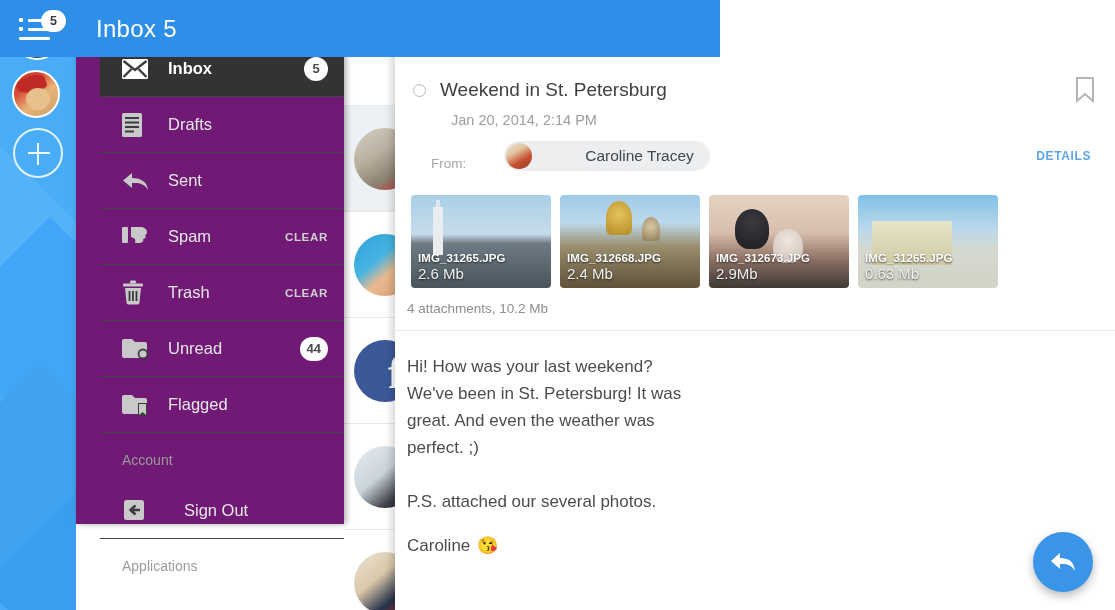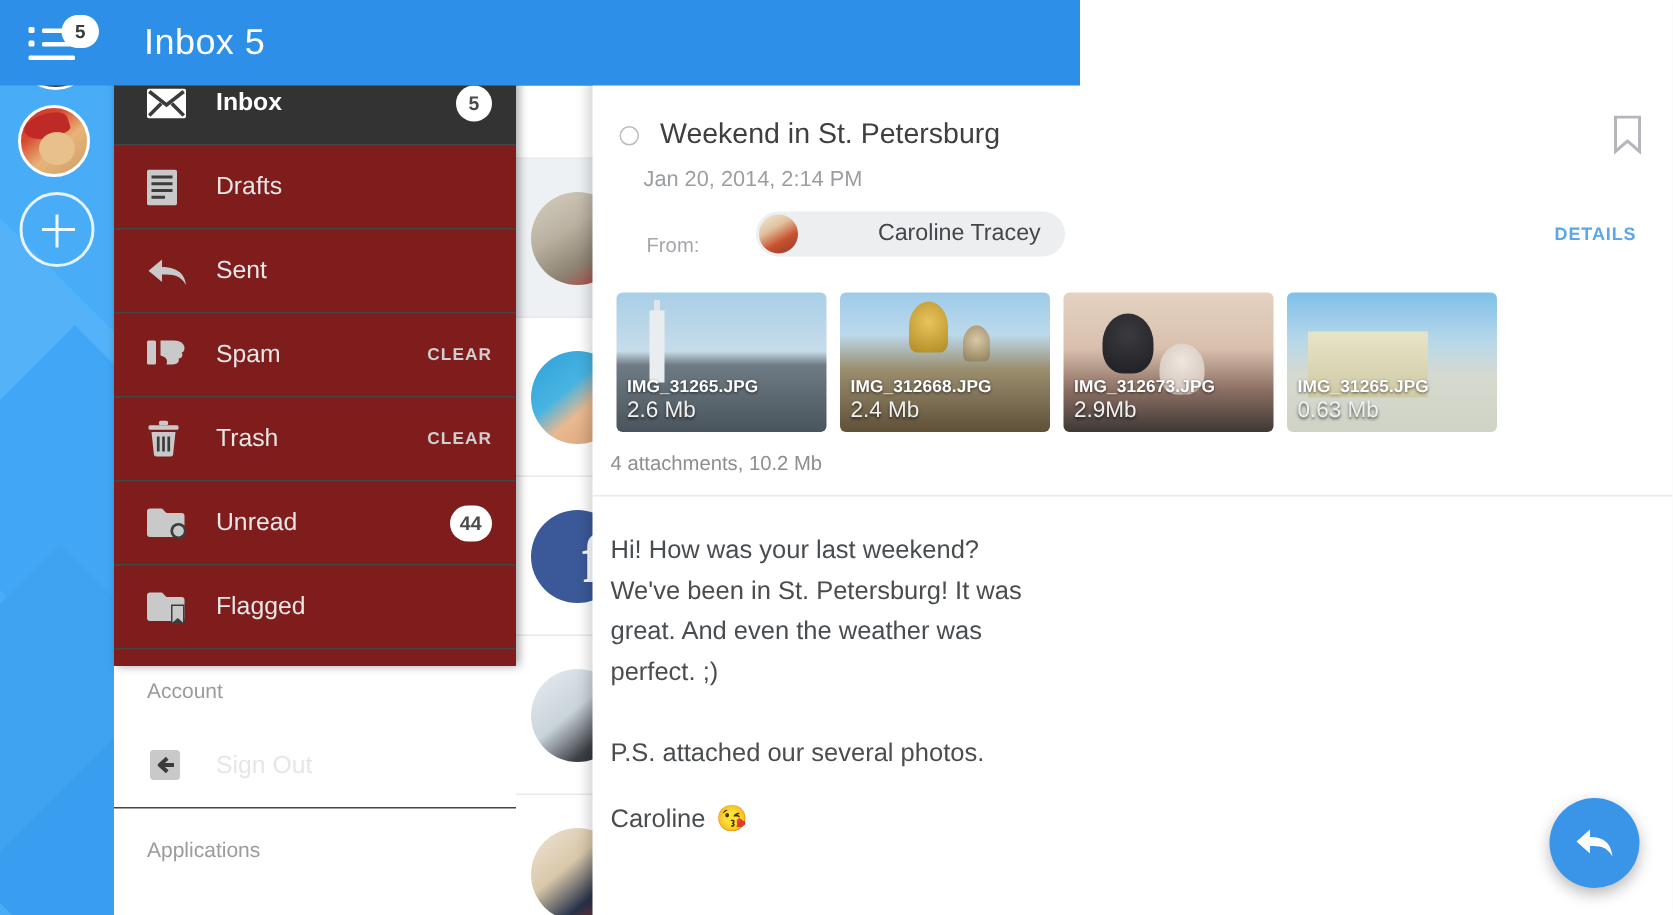--- a/index.html
+++ b/index.html
@@ -53,24 +53,25 @@
     position: relative;
   }
   .addbtn:before, .addbtn:after {
     content:""; position: absolute; background: rgba(255,255,255,0.92);
   }
   .addbtn:before { left: 13px; top: 22px; width: 22px; height: 2px; }
   .addbtn:after { left: 22px; top: 13px; width: 2px; height: 22px; }
 
   
   #drawer {
-    position: absolute; left: 76px; top: 0; width: 268px; height: 444px;
-    background: #7f1d1d;
+    position: absolute; left: 76px; top: 0; width: 268px; height: 524px;
+    background: #701a75;
     box-shadow: 2px 0 6px rgba(0,0,0,0.35);
     z-index: 5;
+    padding-left: 24px;
   }
   .drawer-head {
     height: 40px; line-height: 40px; padding-left: 22px;
     color: #b3b3b3; font-size: 14.5px;
   }
   .drw-item {
     position: relative; height: 56px; display: flex; align-items: center;
     padding: 0 16px 0 22px; border-top: 1px solid #444444;
     color: #e9e9e9;
   }
@@ -140,21 +141,21 @@
 
   .msg { position: absolute; left: 0; top: 57px; width: 720px; height: 553px; }
   .msg-head { padding: 22px 22px 0 18px; position: relative; }
   .subject-row { display: flex; align-items: center; }
   .unread-dot {
     width: 13px; height: 13px; border-radius: 50%;
     border: 1.6px solid #b8bcc0; margin-right: 14px; flex: 0 0 13px;
   }
   .subject { font-size: 19px; color: #3f3f3f; }
   .bookmark-ico { position: absolute; right: 20px; top: 20px; }
-  .date { margin: 11px 0 0 16px; font-size: 14.5px; color: #9a9da1; }
+  .date { margin: 11px 0 0 38px; font-size: 14.5px; color: #9a9da1; }
   .from-row { display: flex; align-items: flex-end; margin: 13px 0 0 18px; position: relative; gap: 30px; }
   .from-label { font-size: 13.5px; color: #a4a7ab; margin-right: 8px; }
   .chip {
     display: flex; align-items: center; height: 30px;
     background: #eceef0; border-radius: 15px; padding: 0 16px 0 2px;
   }
   .chip-av {
     width: 26px; height: 26px; border-radius: 50%; margin-right: 10px;
     background: linear-gradient(150deg,#f2e9dc 0%,#e0c49f 35%,#c8502f 65%,#8e3d2a 100%);
   }
@@ -317,21 +318,21 @@
             <path d="M0 3 a2 2 0 0 1 2-2 h8 l3 3 h10 a2 2 0 0 1 2 2 v12 a2 2 0 0 1 -2 2 h-21 a2 2 0 0 1 -2 -2 Z" fill="#c9c9c9"></path>
             <rect x="16" y="9" width="9" height="13" fill="#3c3c3c"></rect>
             <path d="M17 10 h7 v11 l-3.5 -3 l-3.5 3 Z" fill="#c9c9c9"></path>
           </svg>
       </span>
       <span class="drw-label">Flagged</span>
     </div>
 
     <div class="drw-section">Account</div>
 
-    <div class="drw-item" style="border-top:none;">
+    <div class="drw-item" style="border-top:none;gap:16px;">
       <span class="drw-ico">
         <svg width="24" height="22" viewBox="0 0 24 22">
             <rect x="2" y="1" width="20" height="20" rx="2.5" fill="#c9c9c9"></rect>
             <path d="M18 11 L10.5 11 M13.5 6.5 L8.5 11 L13.5 15.5" stroke="#3c3c3c" stroke-width="2.6" fill="none" stroke-linejoin="round"></path>
           </svg>
       </span>
       <span class="drw-label">Sign Out</span>
     </div>
 
     <div class="drw-section">Applications</div>

